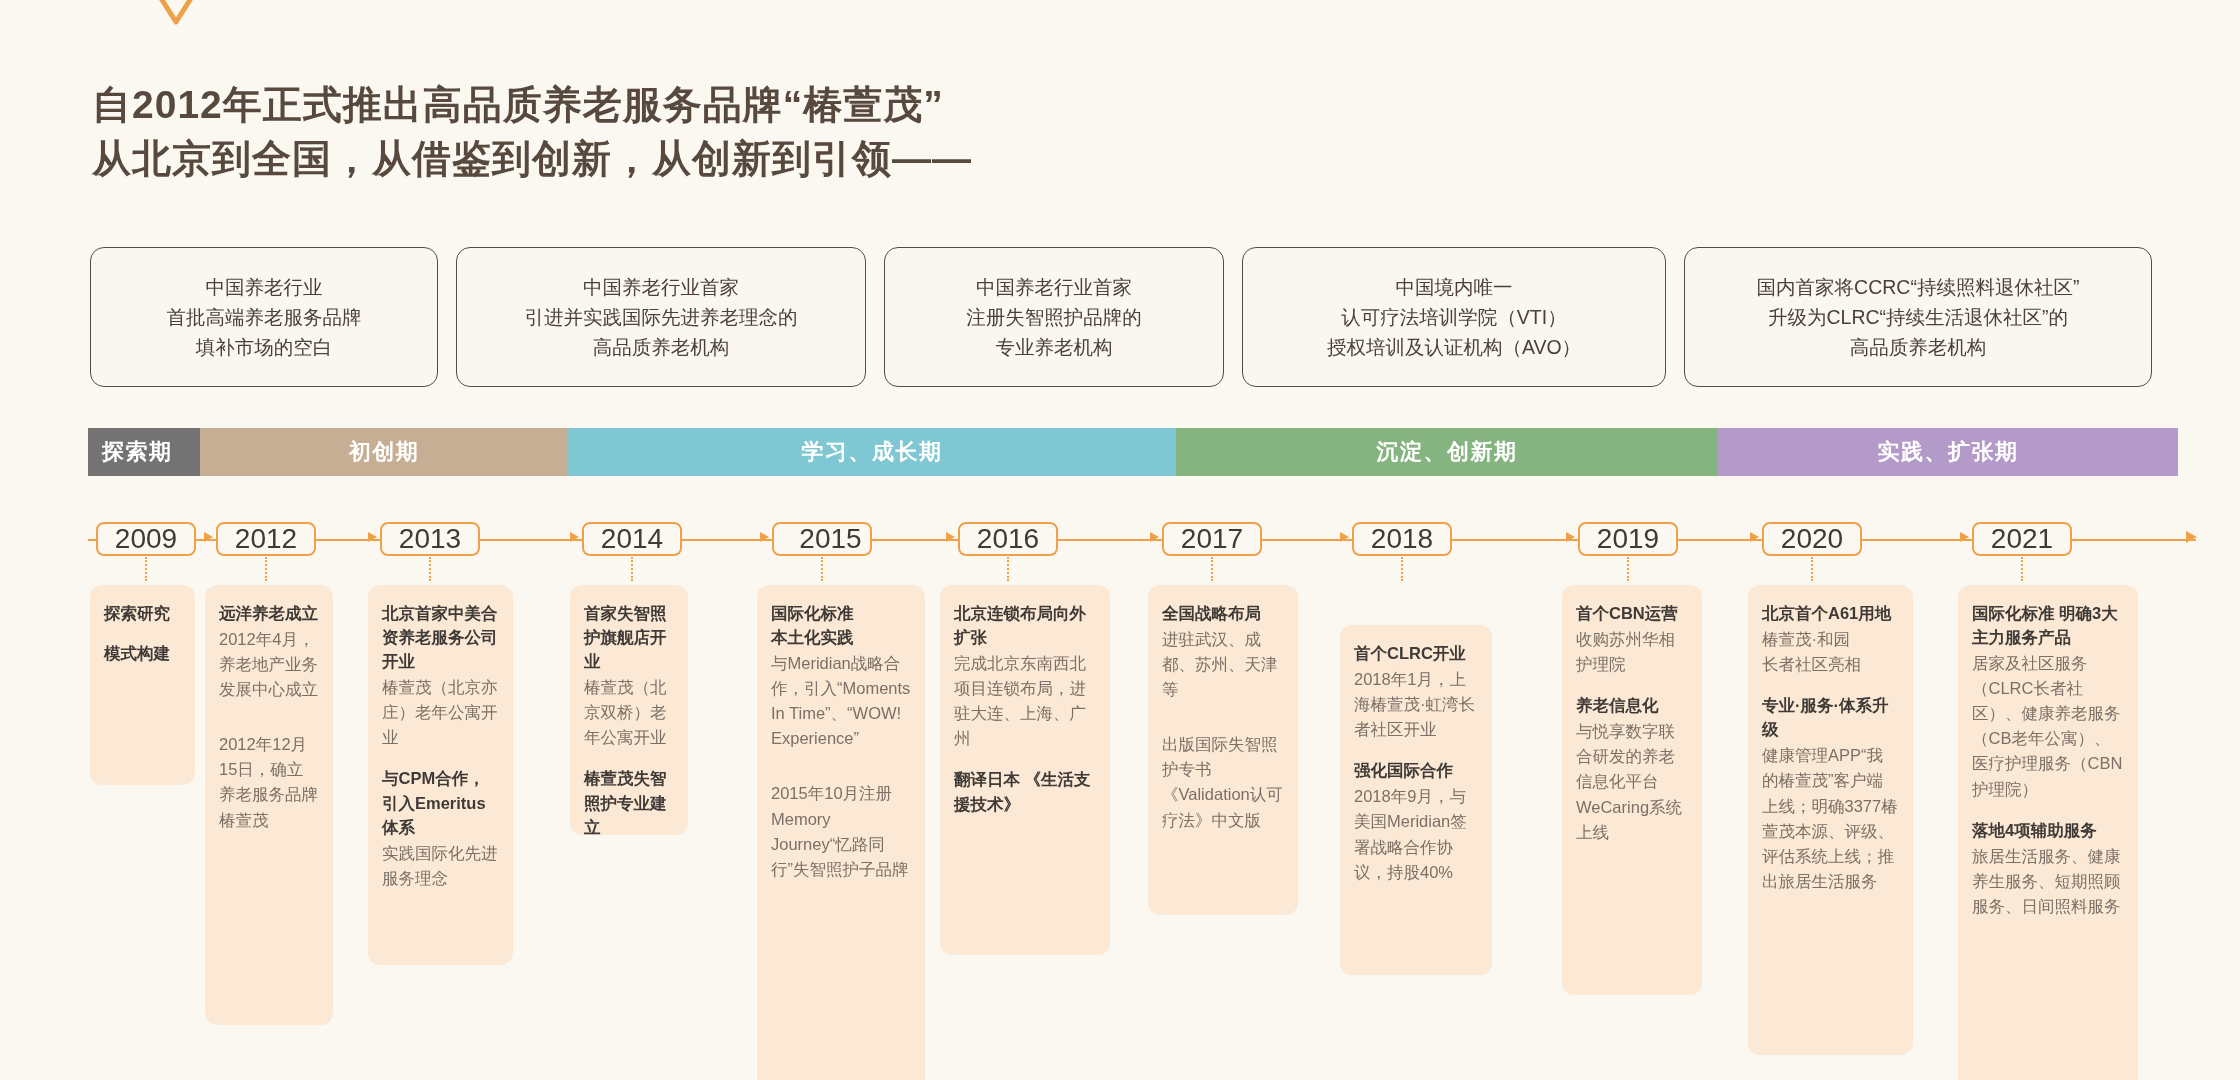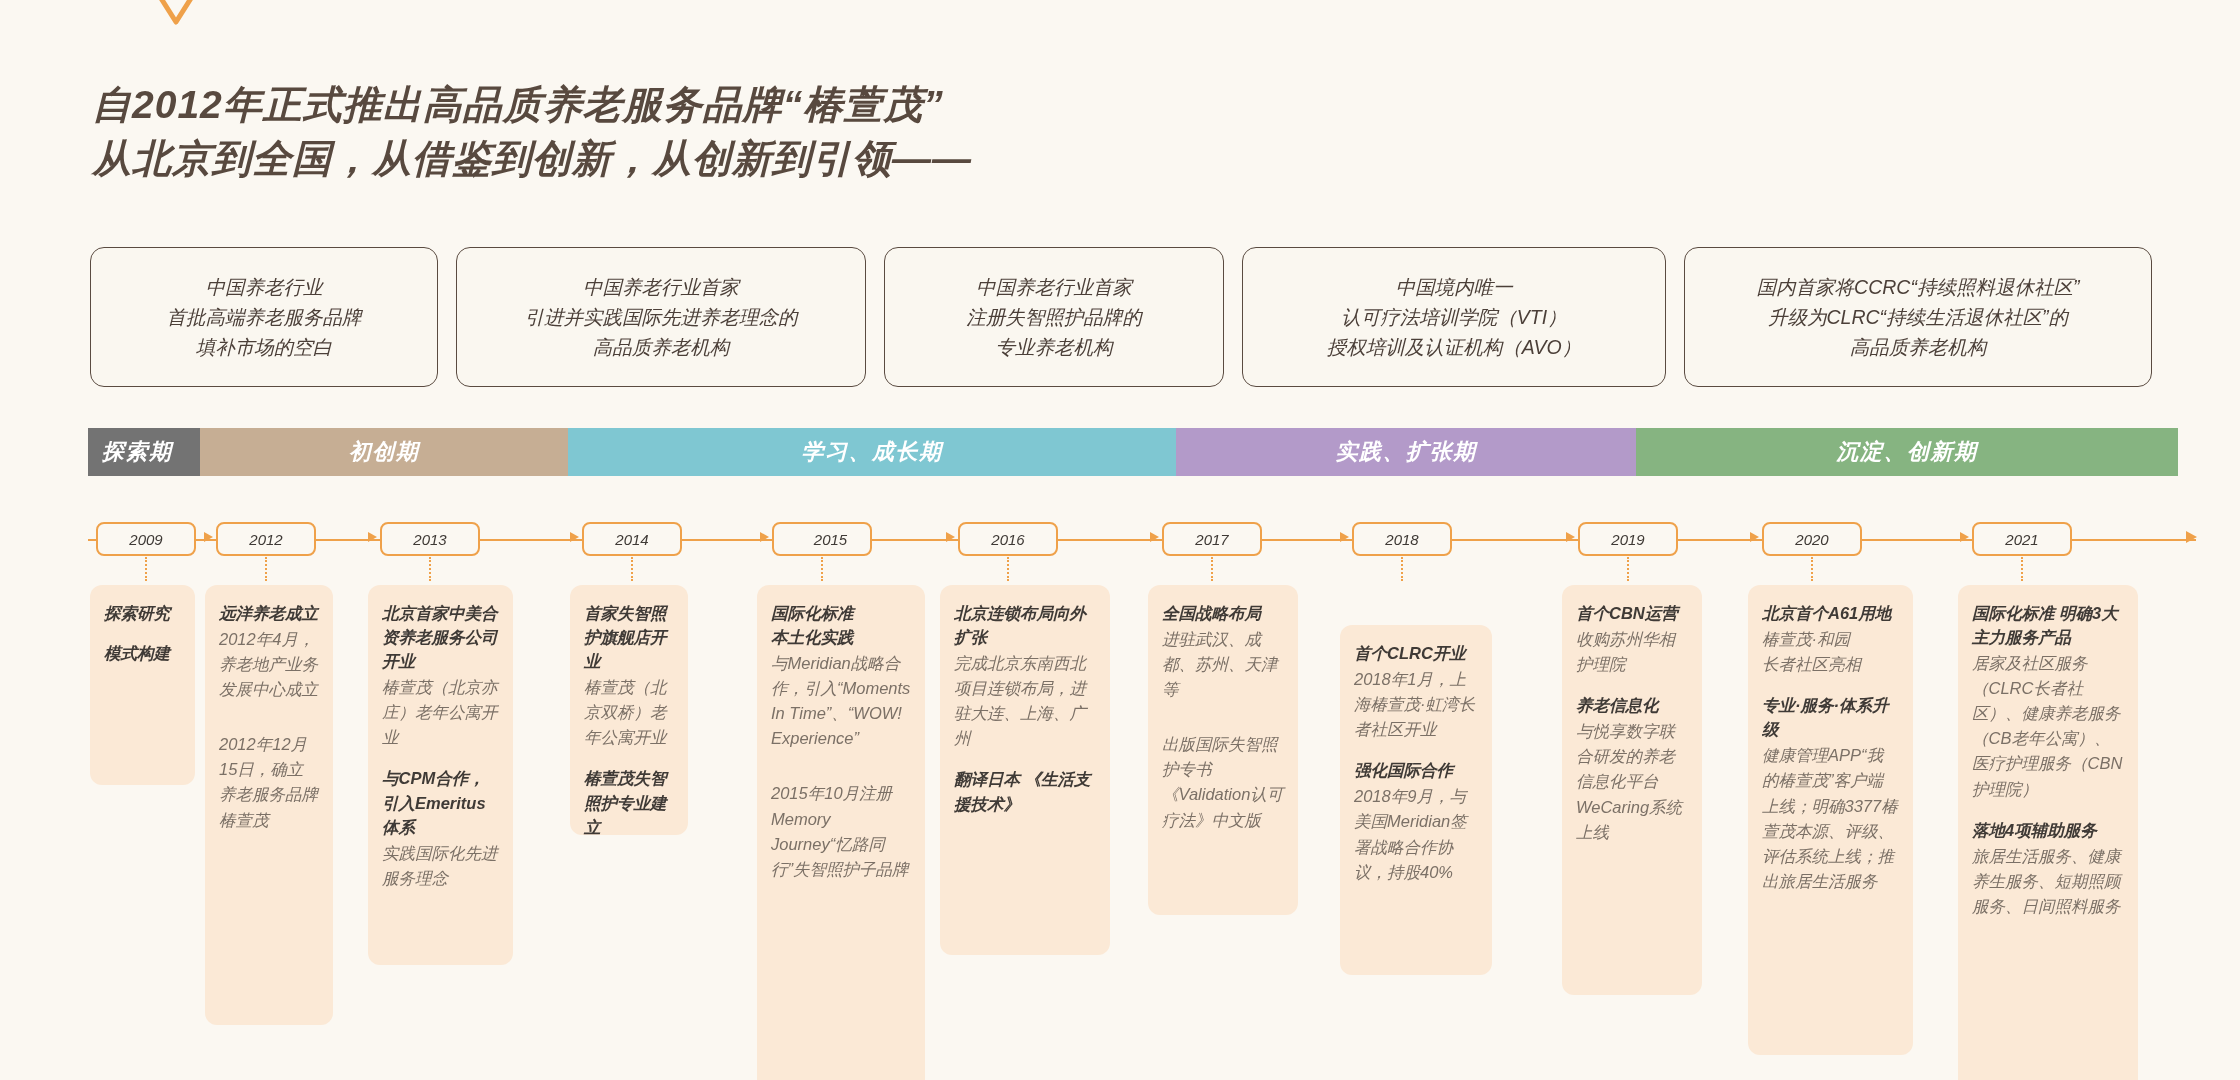--- a/index.html
+++ b/index.html
@@ -2,21 +2,21 @@
 <html><head>
 <meta charset="utf-8">
 <style>
   * { box-sizing: border-box; margin: 0; padding: 0; }
   html, body {
     width: 2240px; height: 1080px;
     background: #fbf8f2;
     font-family: "Liberation Sans", "DejaVu Sans", sans-serif;
     overflow: hidden;
   }
-  .page { position: relative; width: 2240px; height: 1080px; font-style: italic; }
+  .page { position: relative; width: 2240px; height: 1080px; }
 
   
   .chevron {
     position: absolute; left: 148px; top: -18px;
     width: 56px; height: 44px;
   }
 
   
   .title-block {
     position: absolute; left: 92px; top: 78px;
@@ -76,21 +76,21 @@
   }
 
   
   .year-pill {
     position: absolute; top: 522px;
     width: 100px; height: 34px;
     background: #fbf8f2;
     border: 2px solid #efa14a;
     border-radius: 8px;
     display: flex; align-items: center; justify-content: center;
-    font-size: 15px; color: #3f3a36;
+    font-size: 28px; color: #3f3a36;
   }
   .year-arrow {
     position: absolute; top: 532px;
     width: 0; height: 0;
     border-left: 9px solid #efa14a;
     border-top: 5.5px solid transparent;
     border-bottom: 5.5px solid transparent;
   }
   .dotted {
     position: absolute; top: 557px; width: 0;
@@ -161,25 +161,25 @@
   <div class="phasebar" id="phase-bar">
       <div class="phase p0" style="background: #737373; width: 112px;">
         <span>探索期</span>
       </div>
       <div class="phase p1" style="background: rgb(198, 174, 148); width: 368px;">
         <span>初创期</span>
       </div>
       <div class="phase p2" style="background: rgb(127, 199, 210); width: 608px;">
         <span>学习、成长期</span>
       </div>
+      <div class="phase p4" style="background: rgb(134, 180, 129); width: 542px;">
+        <span>沉淀、创新期</span>
+      </div>
       <div class="phase p3" style="background: rgb(179, 154, 201); width: 460px;">
         <span>实践、扩张期</span>
-      </div>
-      <div class="phase p4" style="background: rgb(134, 180, 129); width: 542px;">
-        <span>沉淀、创新期</span>
       </div>
     </div>
 
   <div class="axis"></div>
   <div class="axis-arrow"></div>
 
   <div id="year-markers">
       <div class="year-pill" style="left: 96px;">
         <span>2009</span>
       </div>

